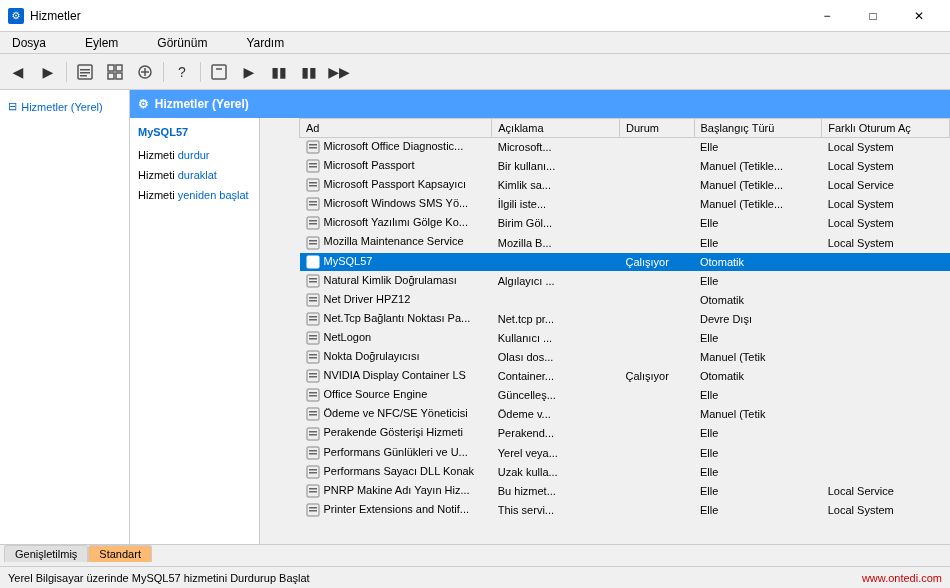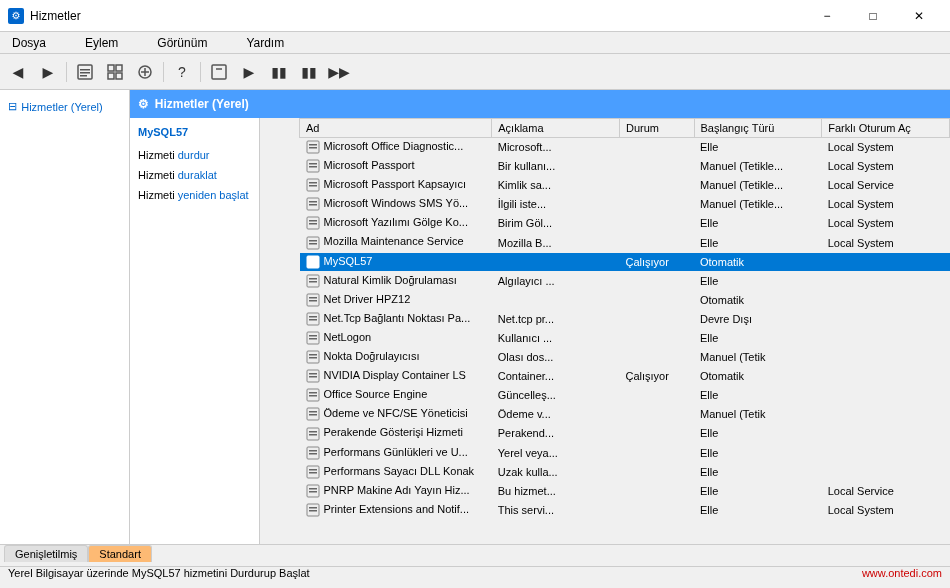--- a/index.html
+++ b/index.html
@@ -143,21 +143,21 @@
       border-radius: 3px 3px 0 0;
     }
     .tab.active { background: #fdba74; }
     
     
     .status-bar {
       height: 22px;
       background: #f0f0f0;
       border-top: 1px solid #ccc;
       display: flex;
-      align-items: flex-start;
+      align-items: center;
       padding: 0 8px;
       font-size: 11px;
       justify-content: space-between;
     }
     .status-bar-url { color: #cc0000; }
 
     
     .table-container::-webkit-scrollbar { width: 16px; }
     .table-container::-webkit-scrollbar-track { background: #f0f0f0; border-left: 1px solid #ccc; }
     .table-container::-webkit-scrollbar-thumb { background: #c0c0c0; border: 3px solid #f0f0f0; border-radius: 3px; }

